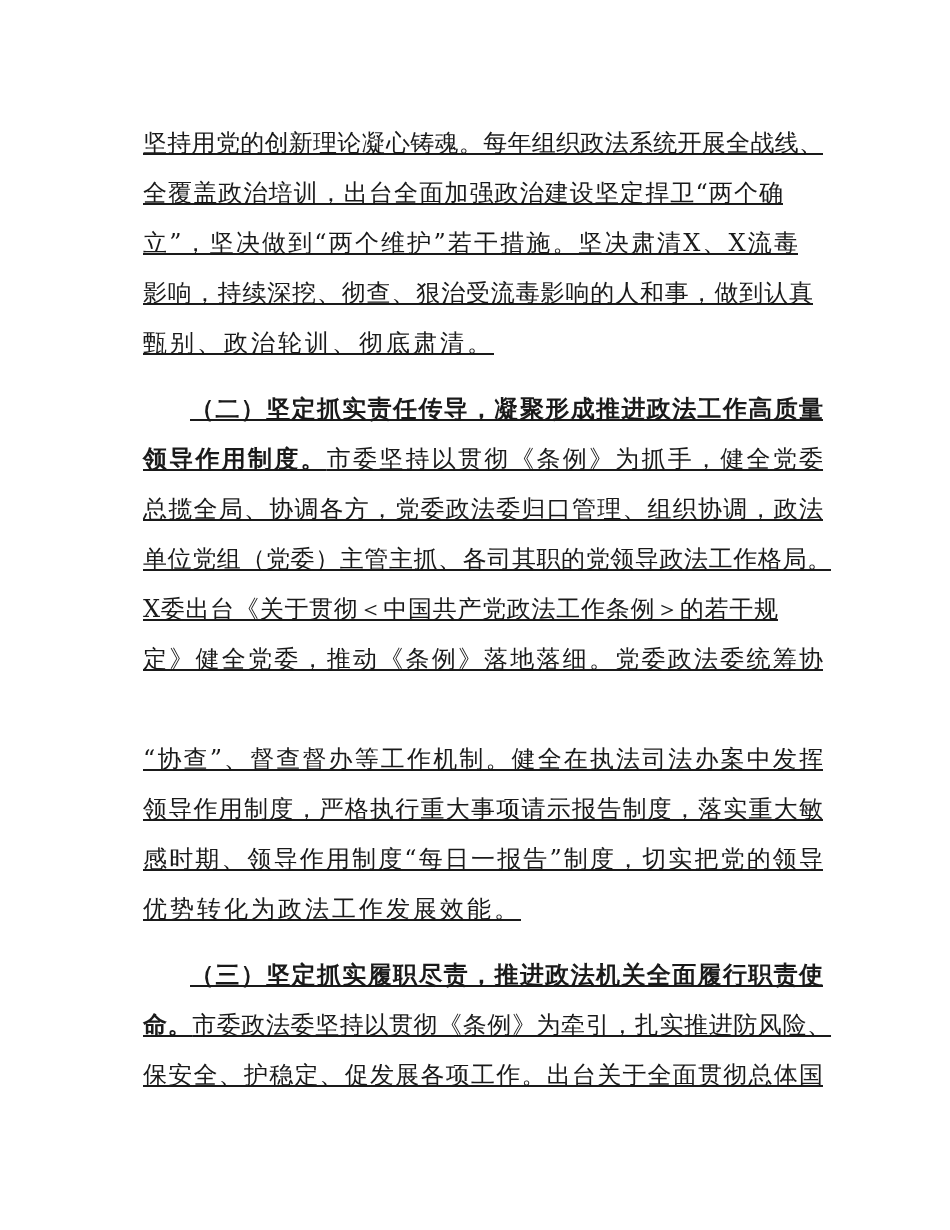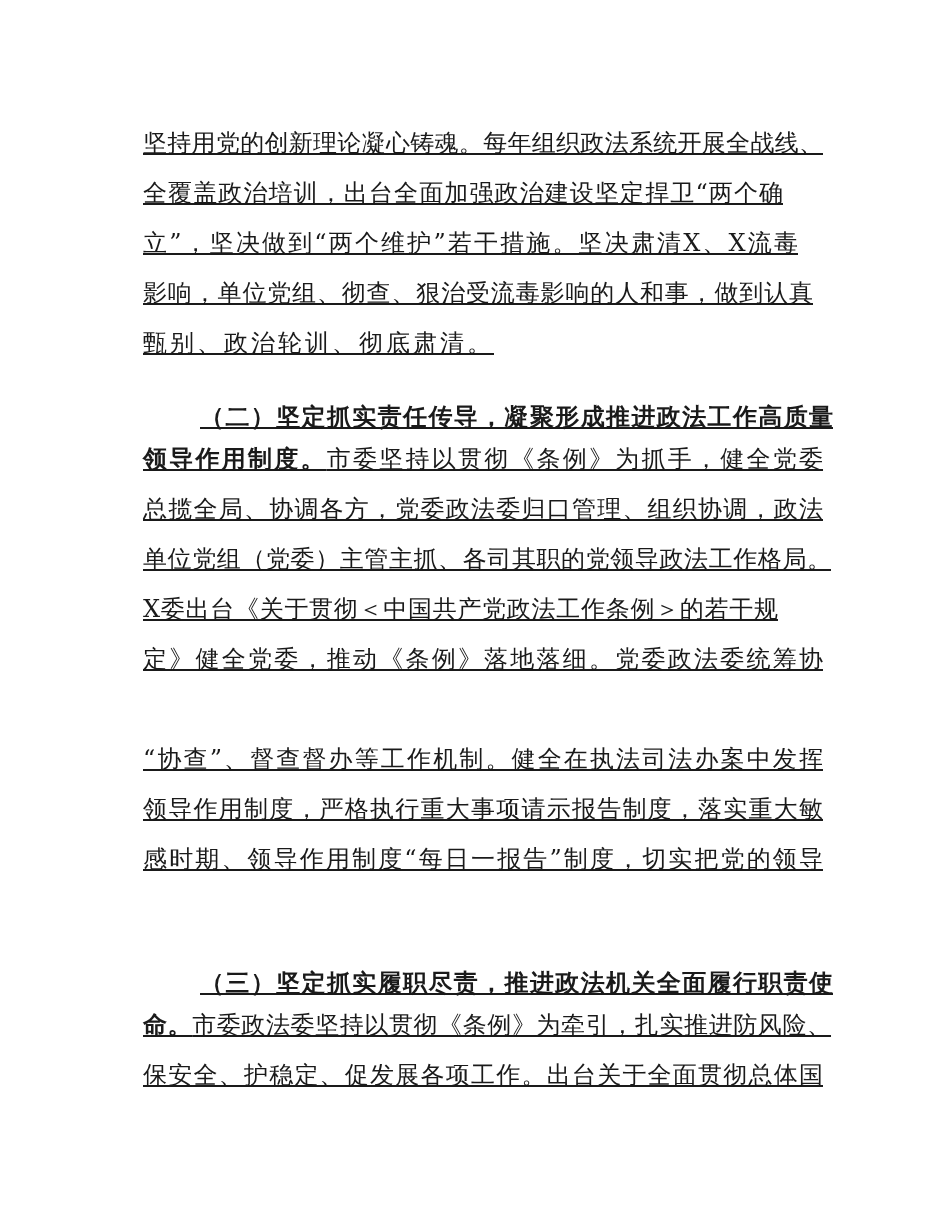--- a/index.html
+++ b/index.html
@@ -2,46 +2,47 @@
 <html><head>
 <meta charset="utf-8">
 <style>
   html, body { margin: 0; padding: 0; background: #ffffff; }
   body { width: 950px; height: 1230px; position: relative; overflow: hidden;
          font-family: "DejaVu Serif", "Liberation Serif", serif; color: #1a1a1a; }
   .page { position: absolute; left: 0; top: 0; width: 950px; height: 1230px; background: #fff; }
   .line { position: absolute; left: 143px; height: 34px; line-height: 34px;
           font-size: 24px; white-space: nowrap; letter-spacing: 0; text-decoration: underline; }
   .line.full { width: 680px; text-align: justify; text-align-last: justify; }
-  .line.indent { left: 200px; margin-top: 8px; }
+  .line.indent { left: 190px; }
   .line.indent.full { width: 633px; }
   .bold { font-family: "DejaVu Sans", "Liberation Sans", sans-serif; font-weight: bold; }
 </style>
 </head>
 <body>
 
 <div class="page">
 
   <div class="line full" style="top:126px">坚持用党的创新理论凝心铸魂。每年组织政法系统开展全战线、</div>
   <div class="line full" style="top:176px;width:640px">全覆盖政治培训，出台全面加强政治建设坚定捍卫“两个确</div>
   <div class="line full" style="top:226px;width:655px">立”，坚决做到“两个维护”若干措施。坚决肃清X、X流毒</div>
-  <div class="line full" style="top:276px;width:670px">影响，单位党组、彻查、狠治受流毒影响的人和事，做到认真</div>
+  <div class="line full" style="top:276px;width:670px">影响，持续深挖、彻查、狠治受流毒影响的人和事，做到认真</div>
   <div class="line" style="top:326px;letter-spacing:3px">甄别、政治轮训、彻底肃清。</div>
 
   <div class="line indent full bold" style="top:392px">（二）坚定抓实责任传导，凝聚形成推进政法工作高质量</div>
   <div class="line full" style="top:442px">
     <span class="bold">领导作用制度。</span><span>市委坚持以贯彻《条例》为抓手，健全党委</span>
   </div>
   <div class="line full" style="top:492px">总揽全局、协调各方，党委政法委归口管理、组织协调，政法</div>
   <div class="line full" style="top:542px;width:688px">单位党组（党委）主管主抓、各司其职的党领导政法工作格局。</div>
   <div class="line full" style="top:592px;width:635px">X委出台《关于贯彻＜中国共产党政法工作条例＞的若干规</div>
   <div class="line full" style="top:642px">定》健全党委，推动《条例》落地落细。党委政法委统筹协</div>
   <div class="line full" style="top:742px">“协查”、督查督办等工作机制。健全在执法司法办案中发挥</div>
   <div class="line full" style="top:792px">领导作用制度，严格执行重大事项请示报告制度，落实重大敏</div>
   <div class="line full" style="top:842px">感时期、领导作用制度“每日一报告”制度，切实把党的领导</div>
+  <div class="line" style="top:892px;letter-spacing:3px">优势转化为政法工作发展效能。</div>
 
   <div class="line indent full bold" style="top:958px">（三）坚定抓实履职尽责，推进政法机关全面履行职责使</div>
   <div class="line full" style="top:1058px">保安全、护稳定、促发展各项工作。出台关于全面贯彻总体国</div>
   <div class="line full" style="top:1008px;width:688px">
     <span class="bold">命。</span><span>市委政法委坚持以贯彻《条例》为牵引，扎实推进防风险、</span>
   </div>
 
 </div>
 
 </body></html>

